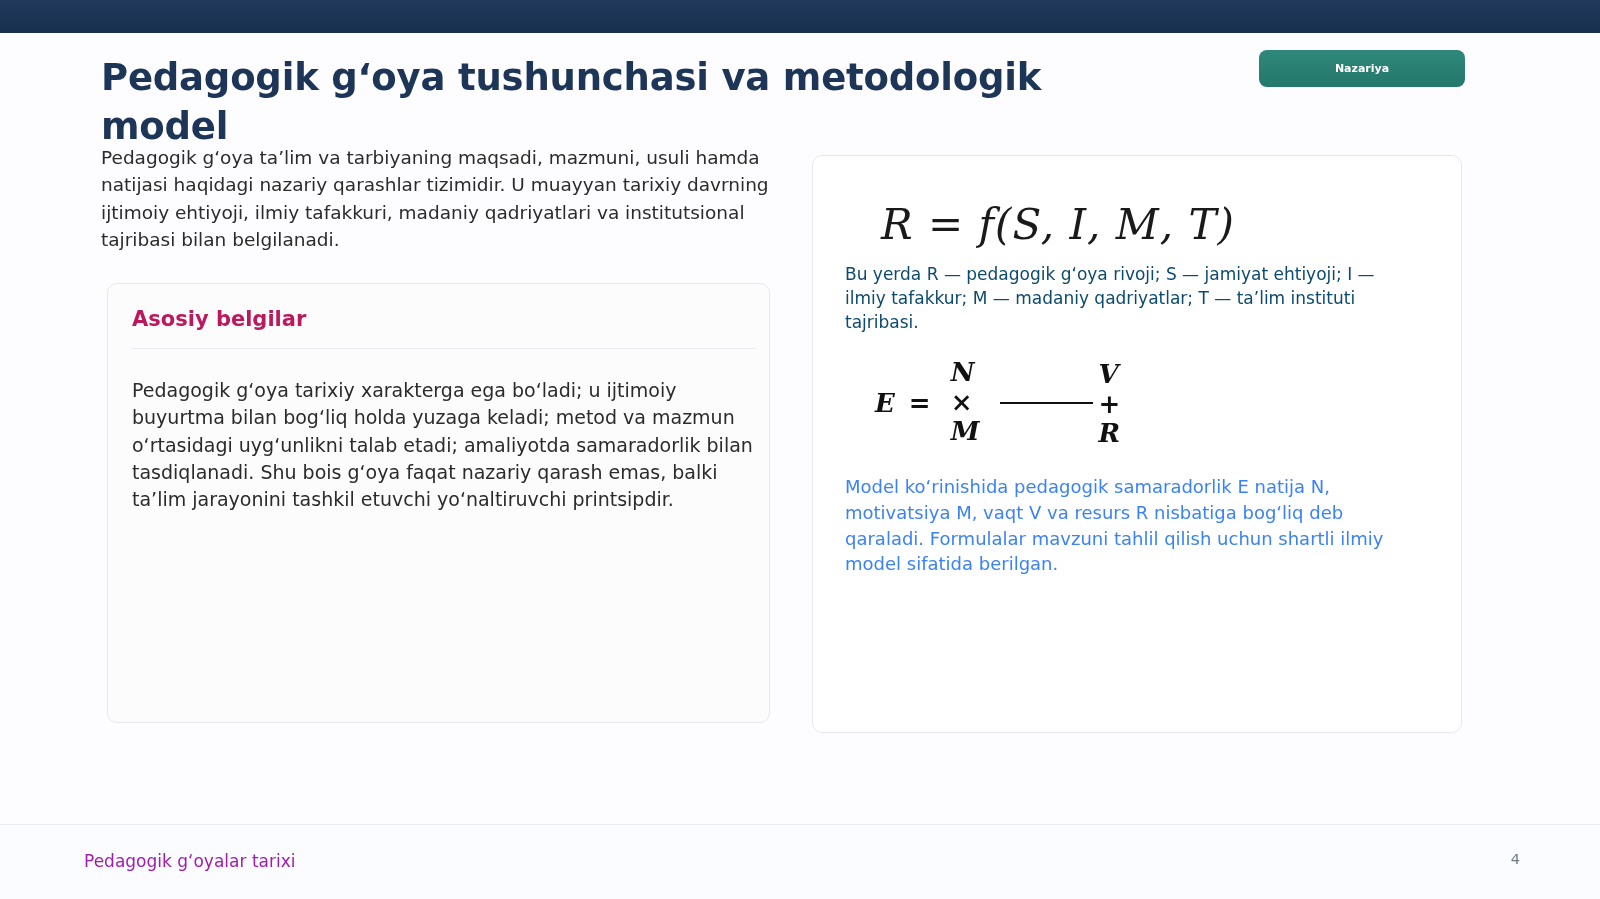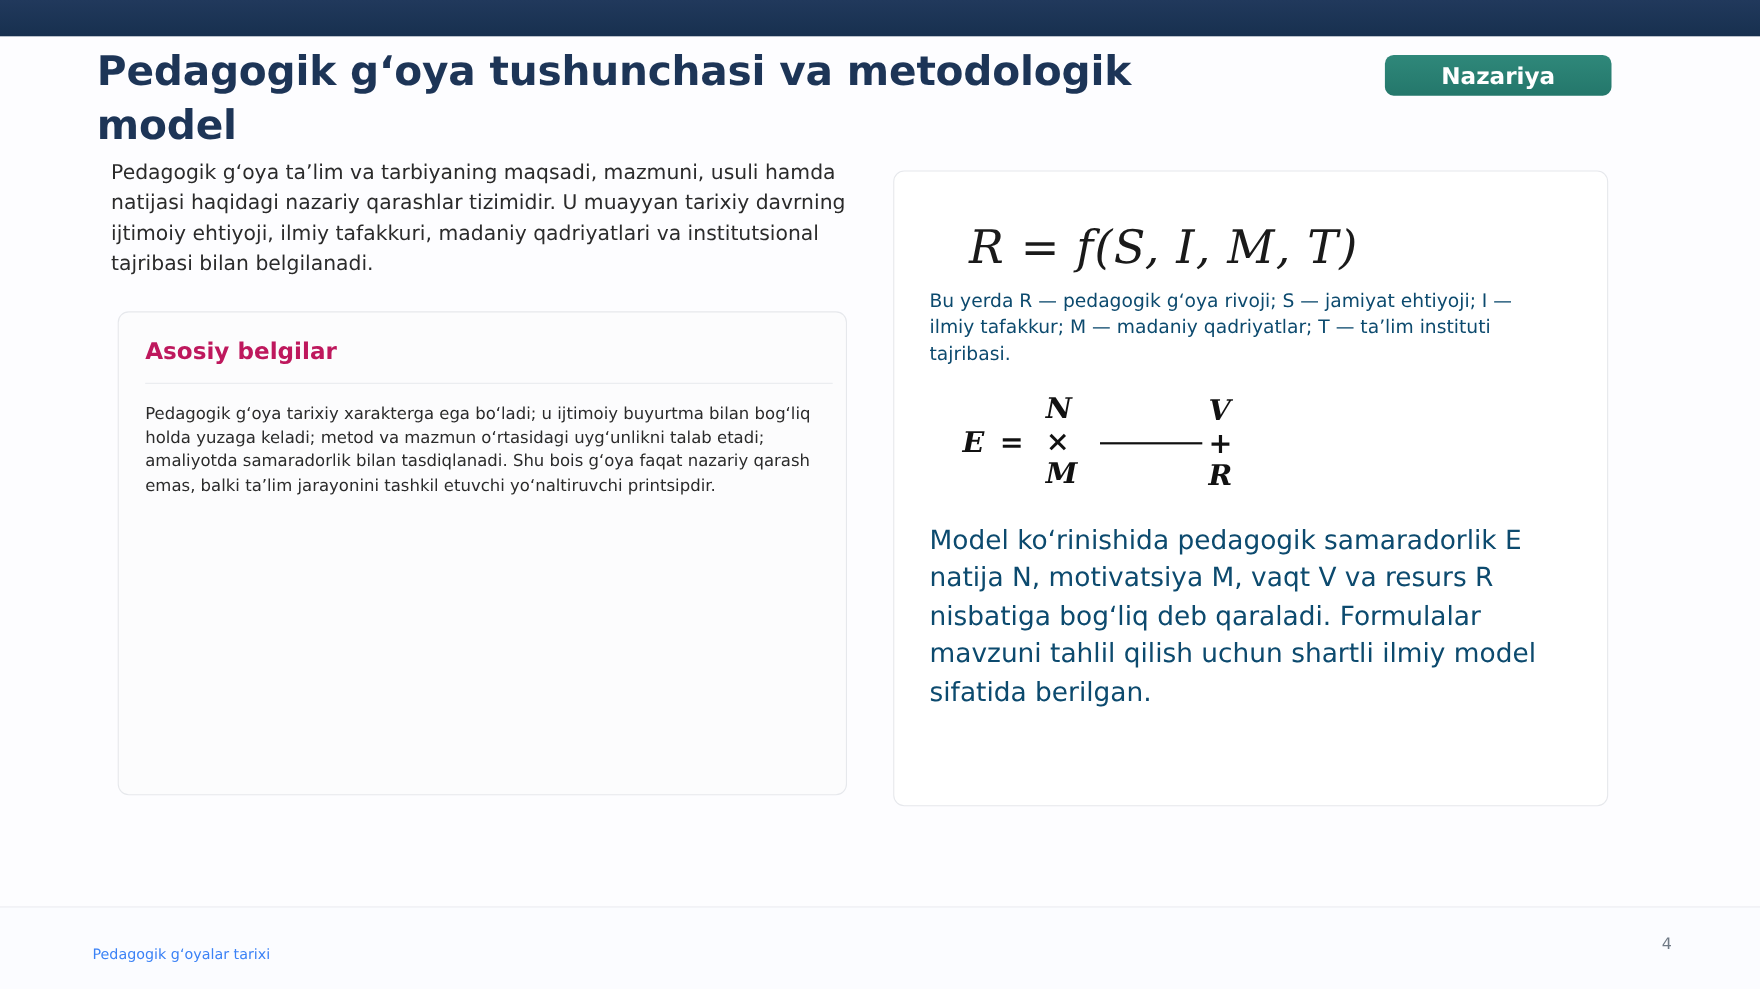--- a/index.html
+++ b/index.html
@@ -32,35 +32,35 @@
   .title {
     position: absolute;
     left: 84px;
     top: 36px;
     width: 1000px;
     font-size: 37px;
     font-weight: bold;
     line-height: 1.33;
     color: #1d3557;
     letter-spacing: -0.2px;
-    margin: 4px;
+    margin: 17px;
   }
 
   
   .badge {
     position: absolute;
     left: 1259px;
     top: 50px;
     width: 206px;
     height: 37px;
     border-radius: 8px;
     background: #2a8073;
     background: linear-gradient(180deg, #2f887a 0%, #24776b 100%);
     color: #ffffff;
-    font-size: 21px;
+    font-size: 11px;
     font-weight: bold;
     display: flex;
     align-items: center;
     justify-content: center;
     box-sizing: border-box;
   }
 
   
   .intro {
     position: absolute;
@@ -95,22 +95,22 @@
     padding-left: 2px;
   }
   .divider {
     margin-top: 15px;
     margin-left: 2px;
     width: 625px;
     height: 1px;
     background: #e9ebef;
   }
   .card-left .body {
-    margin: 17px 0 0 2px;
-    font-size: 15px;
+    margin: 28px 0 0 2px;
+    font-size: 19px;
     line-height: 1.43;
     color: #2b2b2b;
     width: 625px;
   }
 
   
   .card-right {
     position: absolute;
     left: 812px;
     top: 155px;
@@ -167,43 +167,43 @@
   .frac .num { padding: 0 6px 2px 6px; }
   .frac .bar {
     width: 100%;
     height: 2px;
     background: #111111;
   }
   .frac .den { padding: 2px 6px 0 6px; }
 
   .card-right .body {
     margin: 26px 0 0 0;
-    font-size: 24px;
+    font-size: 18px;
     line-height: 1.44;
-    color: #0c4a6e;
+    color: #3b82f6;
     width: 575px;
   }
 
   
   .footer {
     position: absolute;
     left: 0;
     top: 824px;
     width: 1600px;
     height: 75px;
     background: #fbfcff;
     border-top: 1px solid #ececf1;
     box-sizing: border-box;
   }
   .footer-left {
     position: absolute;
     left: 84px;
-    top: 36px;
-    font-size: 13px;
-    color: #3b82f6;
+    top: 26px;
+    font-size: 17px;
+    color: #a21caf;
   }
   .footer-right {
     position: absolute;
     left: 1490px;
     top: 26px;
     width: 30px;
     text-align: right;
     font-size: 14.5px;
     color: #707a86;
   }

